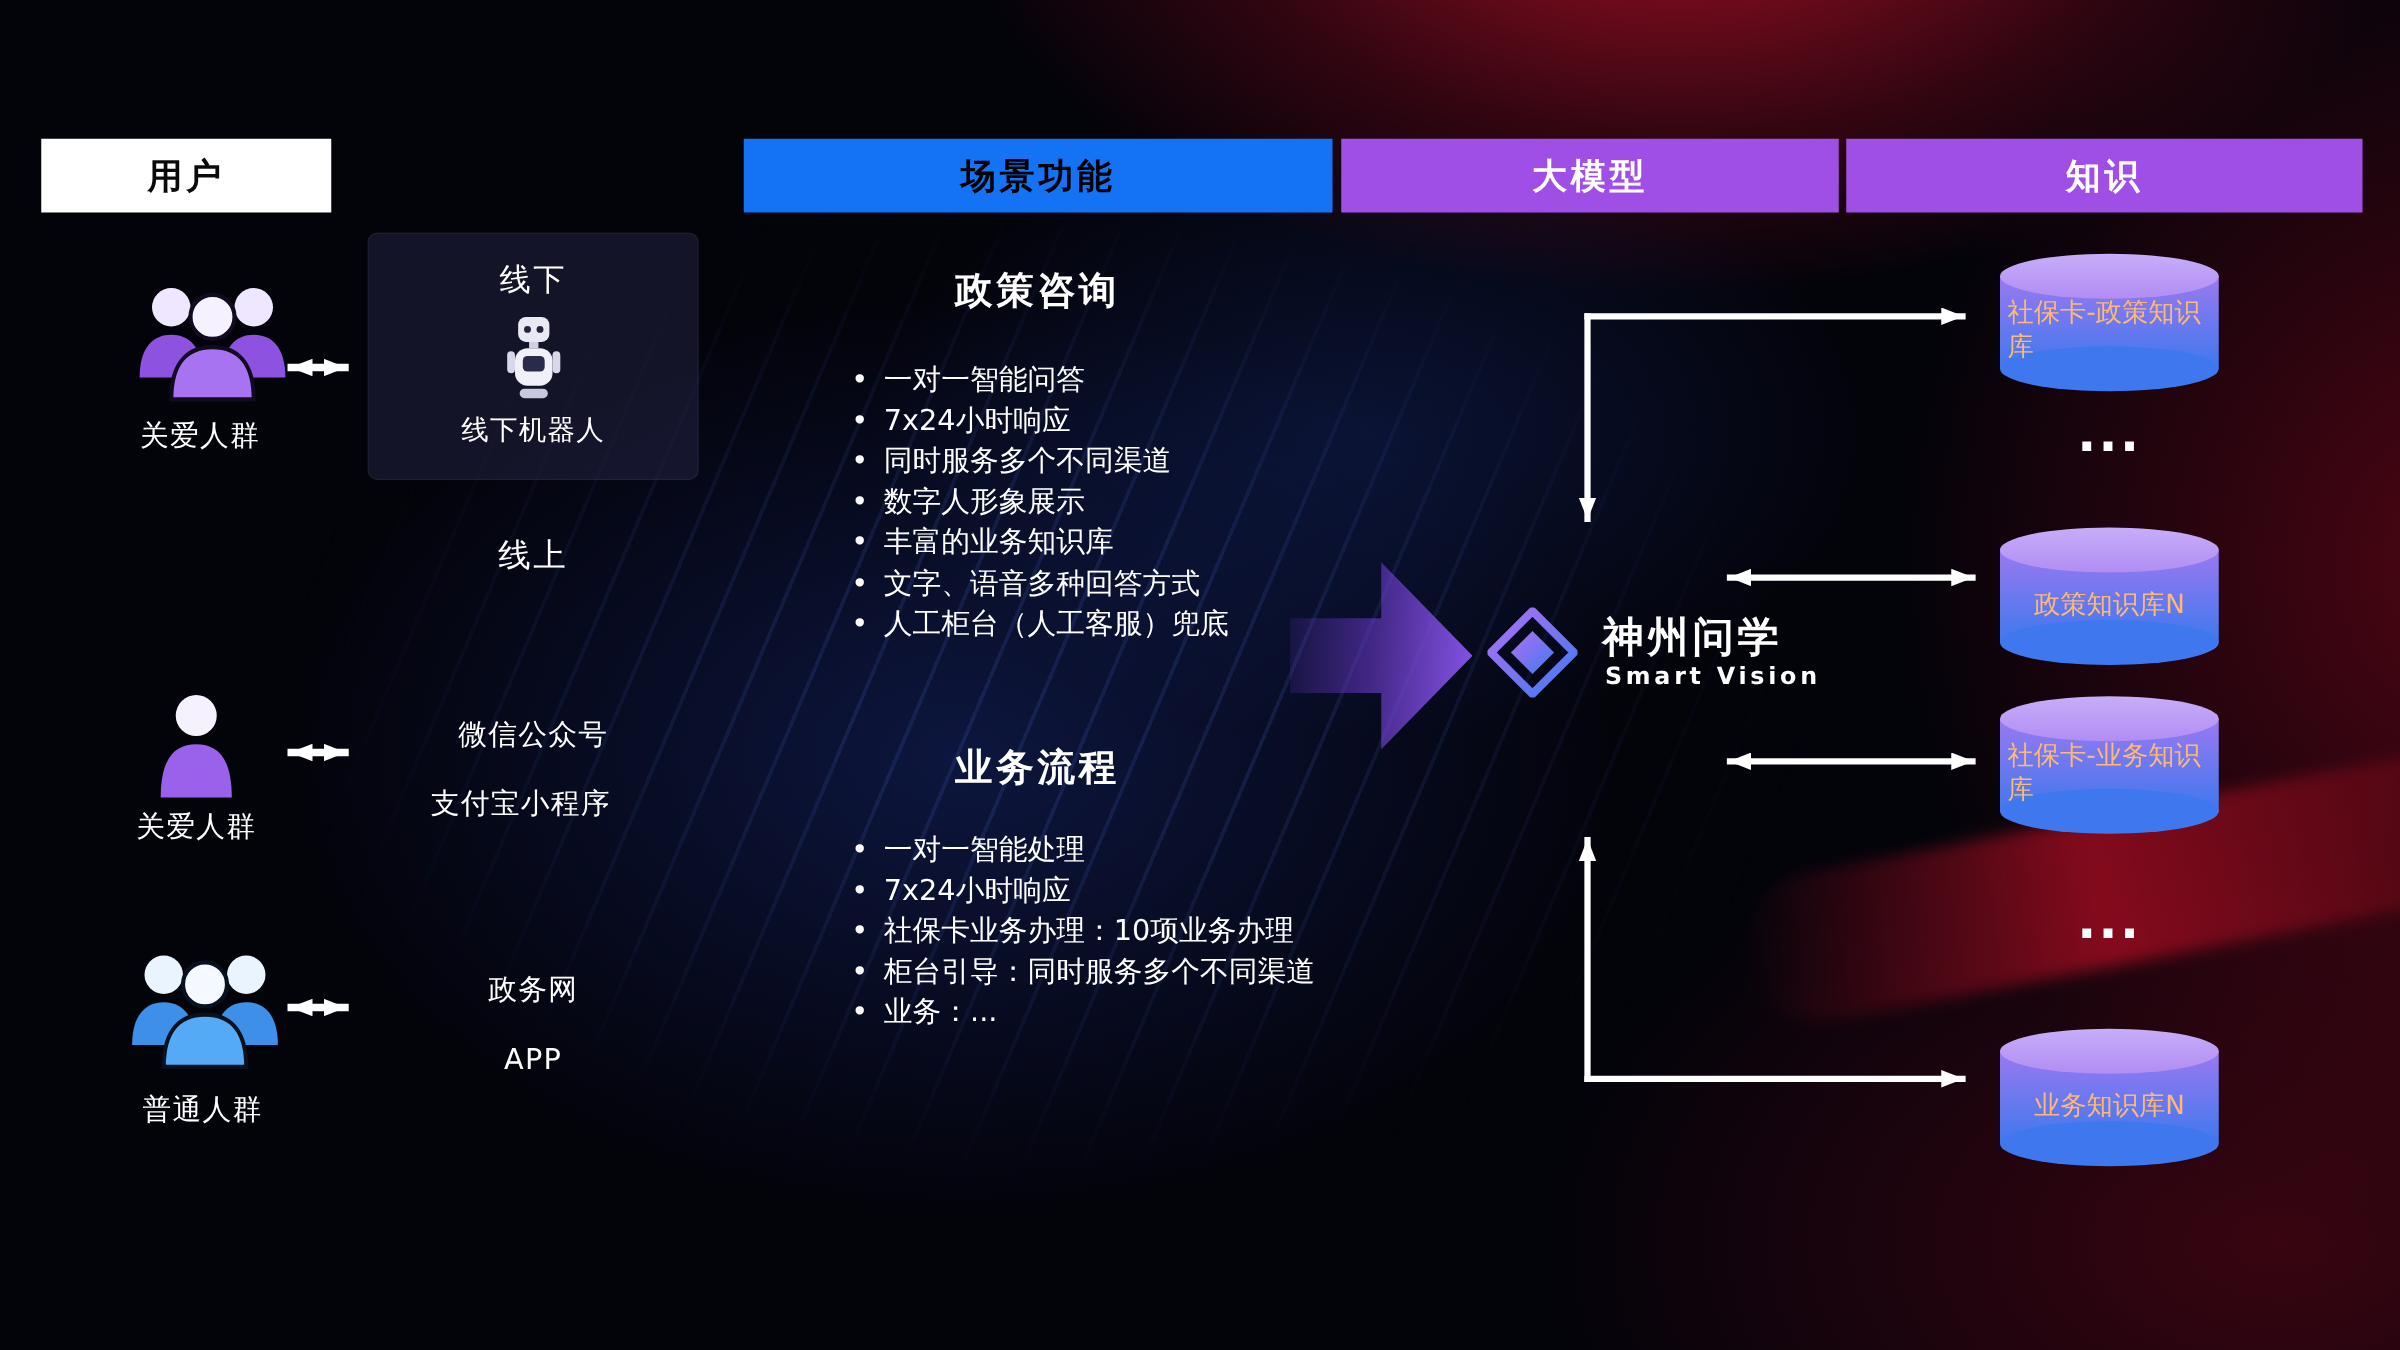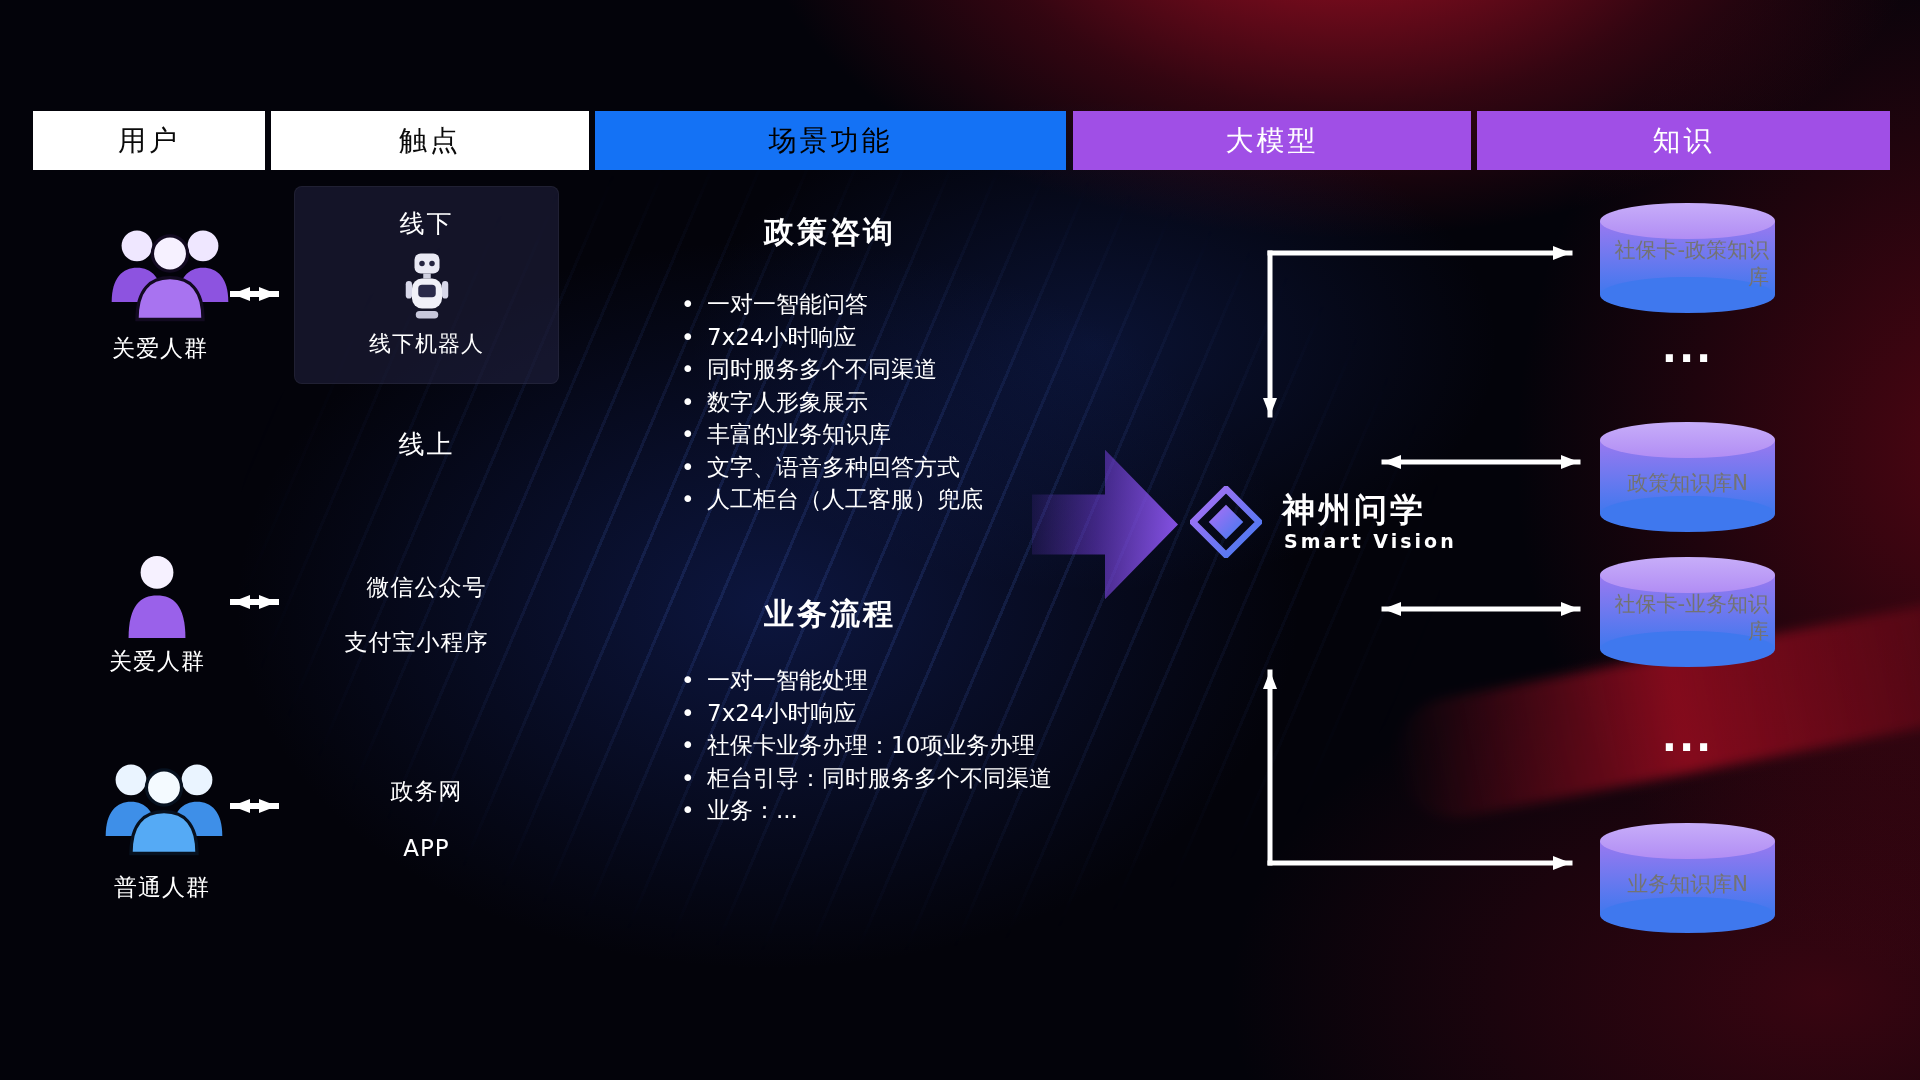--- a/index.html
+++ b/index.html
@@ -15,21 +15,21 @@
     radial-gradient(ellipse 560px 340px at 57% 32%, rgba(30,60,160,.28), transparent 72%)}
   .bg-streaks{position:absolute;left:240px;top:150px;width:1200px;height:800px;pointer-events:none;
     background:repeating-linear-gradient(113deg, rgba(86,126,238,.14) 0 3px, transparent 3px 44px);
     -webkit-mask-image:radial-gradient(ellipse at 50% 50%, #000 22%, transparent 72%);
     mask-image:radial-gradient(ellipse at 50% 50%, #000 22%, transparent 72%)}
   .bg-swoosh{position:absolute;left:1390px;top:648px;width:640px;height:120px;border-radius:90px;pointer-events:none;
     background:linear-gradient(90deg, rgba(150,10,28,0), rgba(186,14,36,.66) 45%, rgba(150,10,28,.12));
     transform:rotate(-11deg);filter:blur(6px)}
 
   .hdr{position:absolute;top:111px;height:59px;display:flex;align-items:center;justify-content:center;
-    font-size:28px;font-weight:normal;letter-spacing:3px}
+    font-size:28px;font-weight:bold;letter-spacing:3px}
   .hdr.white{background:#ffffff;color:#0a0a0a}
   .hdr.blue{background:var(--header-blue,#1472f5);color:#000000}
   .hdr.purple{background:var(--header-purple,#a04fe6);color:#fff}
 
   .abs{position:absolute}
   .lbl{position:absolute;color:#fff;text-align:center;font-size:23px;letter-spacing:1px}
   .mid{position:absolute;color:#fff;text-align:center;font-size:26px;letter-spacing:2px}
 
   .touch-card{position:absolute;left:294px;top:186px;width:265px;height:198px;border-radius:8px;
     background:rgba(34,34,66,.55);border:1px solid rgba(255,255,255,.05)}
@@ -51,38 +51,37 @@
   .brand-sub{position:absolute;left:1284px;top:530px;font-size:19px;letter-spacing:3px;font-weight:700}
 
   .cyl{position:absolute;width:175px;height:110px}
   .cyl .cyl-body{position:absolute;left:0;top:18px;width:175px;height:74px;
     background:linear-gradient(180deg,var(--cylinder-gradient-start,#9a79f0),var(--cylinder-gradient-end,#3f78ee))}
   .cyl .cyl-bottom{position:absolute;left:0;top:74px;width:175px;height:36px;border-radius:50%;
     background:var(--cylinder-gradient-end,#3f78ee)}
   .cyl .cyl-top{position:absolute;left:0;top:0;width:175px;height:36px;border-radius:50%;
     background:linear-gradient(180deg,#c7adf9,var(--cylinder-top,#b18df4))}
   .cyl .cyl-label{position:absolute;left:6px;top:18px;width:163px;height:86px;display:flex;align-items:center;
-    justify-content:center;text-align:right;font-size:21px;line-height:27px;color:#737373}
+    justify-content:center;text-align:left;font-size:21px;line-height:27px;color:#fdba74}
 
   .dots{position:absolute;left:1600px;width:175px;text-align:center;font-size:40px;line-height:44px;font-weight:bold;color:#fff;letter-spacing:2px}
 
   svg.connectors{position:absolute;inset:0;pointer-events:none}
 </style>
 </head>
 <body>
 
 <div class="canvas">
 
   <div class="bg bg-red"></div>
   <div class="bg bg-blue"></div>
   <div class="bg-streaks"></div>
   <div class="bg-swoosh"></div>
 
   <div class="hdr white" style="left:33px;width:232px">用户</div>
-  <div class="hdr white" style="left:271px;width:318px">触点</div>
   <div class="hdr blue" style="left:595px;width:471px">场景功能</div>
   <div class="hdr purple" style="left:1073px;width:398px">大模型</div>
   <div class="hdr purple" style="left:1477px;width:413px">知识</div>
 
   <svg class="abs" style="left:104px;top:218px;width:132px;height:104px" viewBox="0 0 120 94">
     <circle cx="30" cy="25" r="14" fill="#efe7ff"></circle>
     <path d="M7,76 C7,54 17,45 30,45 C43,45 53,54 53,76 Z" fill="#8d53e0"></path>
     <circle cx="90" cy="25" r="14" fill="#efe7ff"></circle>
     <path d="M67,76 C67,54 77,45 90,45 C103,45 113,54 113,76 Z" fill="#8d53e0"></path>
     <circle cx="60" cy="32" r="16" fill="#f6f1ff" stroke="#120a20" stroke-width="3"></circle>

